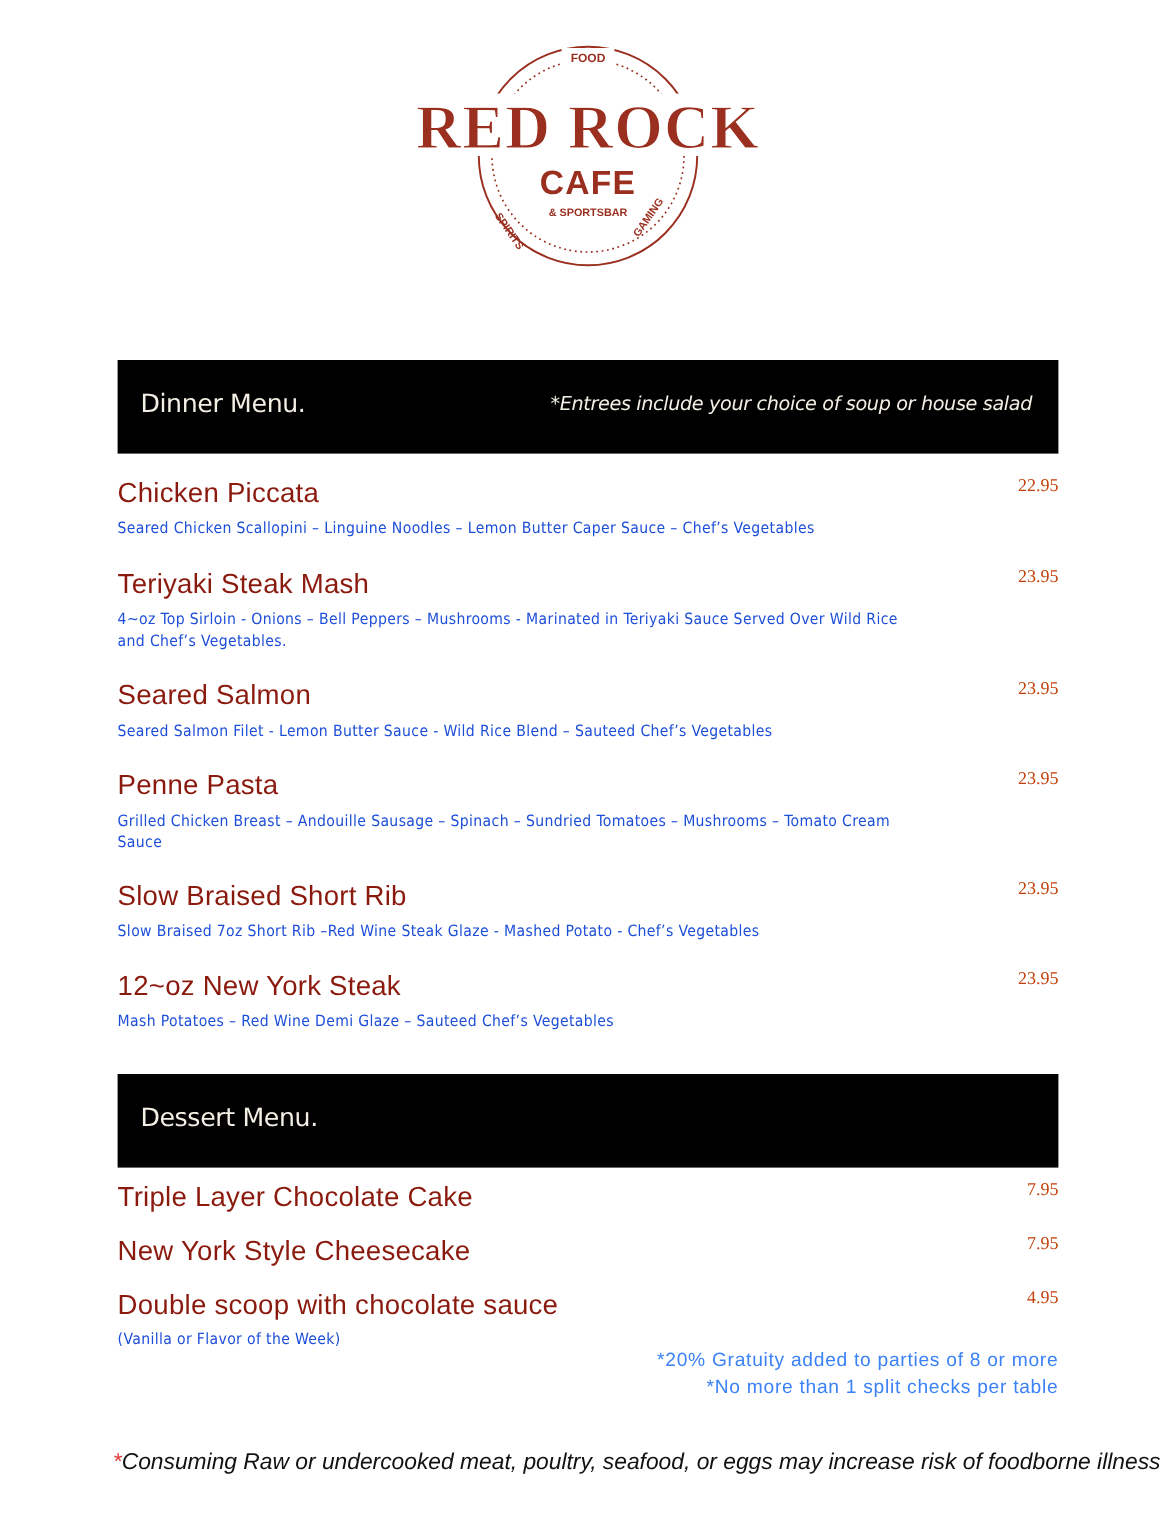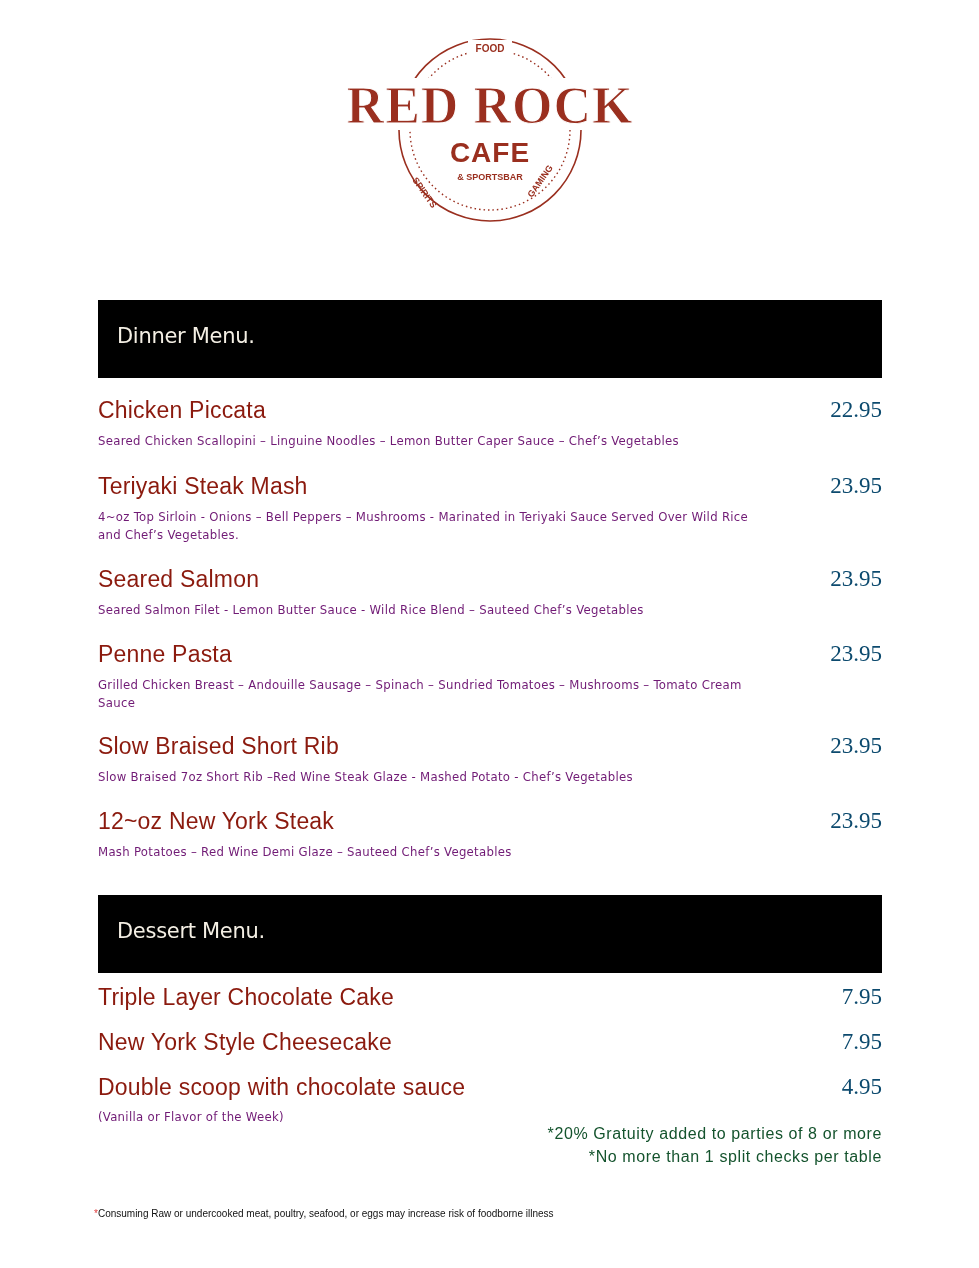--- a/index.html
+++ b/index.html
@@ -4,24 +4,24 @@
   <style>
     html, body { margin: 0; padding: 0; background: #ffffff; }
     body { width: 979px; height: 1268px; position: relative; overflow: hidden; }
     .logo { position: absolute; left: 320px; top: 20px; width: 340px; height: 220px; }
     .logo svg { width: 340px; height: 220px; display: block; }
     .band { position: absolute; left: 98px; width: 784px; height: 78px; background: #000; color: #f4efe4; }
     .band-title { position: absolute; left: 19px; top: 24px; font-family: "DejaVu Sans", sans-serif; font-size: 21px; letter-spacing: -0.3px; }
     .band-note { position: absolute; right: 22px; top: 27px; font-family: "DejaVu Sans", sans-serif; font-style: italic; font-size: 16px; letter-spacing: -0.3px; }
     .item { position: absolute; left: 98px; width: 784px; }
     .item-name { position: absolute; left: 0; top: 0; color: #8b1a0e; font-family: "Liberation Sans", sans-serif; font-size: 23px; letter-spacing: 0.2px; }
-    .item-price { position: absolute; right: 0; top: 0; color: #0c4a6e; font-family: "Liberation Serif", serif; font-size: 23px; }
-    .item-desc { position: absolute; left: 0; top: 35px; width: 660px; color: #701a75; font-family: "DejaVu Sans Condensed", "DejaVu Sans", sans-serif; font-size: 13px; line-height: 18px; letter-spacing: 0.3px; transform-origin: left top; }
-    .policy { position: absolute; right: 97px; color: #14532d; font-family: "Liberation Sans", sans-serif; font-size: 16px; text-align: right; letter-spacing: 0.6px; }
-    .disclaimer { position: absolute; left: 94px; top: 1208px; font-family: "Liberation Sans", sans-serif; font-size: 10px; color: #111; }
+    .item-price { position: absolute; right: 0; top: 0; color: #c2410c; font-family: "Liberation Serif", serif; font-size: 15px; }
+    .item-desc { position: absolute; left: 0; top: 35px; width: 660px; color: #1d4ed8; font-family: "DejaVu Sans Condensed", "DejaVu Sans", sans-serif; font-size: 13px; line-height: 18px; letter-spacing: 0.3px; transform-origin: left top; }
+    .policy { position: absolute; right: 97px; color: #3b82f6; font-family: "Liberation Sans", sans-serif; font-size: 16px; text-align: right; letter-spacing: 0.6px; }
+    .disclaimer { position: absolute; left: 94px; top: 1208px; font-family: "Liberation Sans", sans-serif; font-style: italic; font-size: 19px; color: #111; }
     .disclaimer .star { color: #e0393a; }
   </style>
 </head>
 <body>
 
 <div class="logo">
   <svg viewBox="0 0 340 220" xmlns="http://www.w3.org/2000/svg">
     <circle cx="170" cy="110" r="91" fill="none" stroke="#9a2f1f" stroke-width="1.6"></circle>
     <circle cx="170" cy="110" r="80" fill="none" stroke="#9a2f1f" stroke-width="1.4" stroke-dasharray="1.5 3"></circle>
     <rect x="148" y="20" width="44" height="16" fill="#fff"></rect>
@@ -30,20 +30,21 @@
     <text x="212" y="178" font-family="Liberation Sans, sans-serif" font-size="9" font-weight="bold" fill="#9a2f1f" transform="rotate(-55 212 178)">GAMING</text>
     <rect x="8" y="58" width="324" height="52" fill="#fff"></rect>
     <text x="170" y="103" text-anchor="middle" font-family="Liberation Serif, serif" font-size="52" font-weight="bold" fill="#9a2f1f" stroke="#fff" stroke-width="1" letter-spacing="1">RED ROCK</text>
     <text x="170" y="142" text-anchor="middle" font-family="Liberation Sans, sans-serif" font-size="28" font-weight="bold" fill="#9a2f1f" letter-spacing="1">CAFE</text>
     <text x="170" y="160" text-anchor="middle" font-family="Liberation Sans, sans-serif" font-size="9" font-weight="bold" fill="#9a2f1f">&amp; SPORTSBAR</text>
   </svg>
 </div>
 
 <div class="band" style="top:300px;">
   <span class="band-title">Dinner Menu.</span>
+  <span class="band-note">*Entrees include your choice of soup or house salad</span>
 </div>
 
 <div class="item" style="top:397px;">
   <span class="item-name">Chicken Piccata</span>
   <span class="item-price">22.95</span>
   <div class="item-desc">Seared Chicken Scallopini – Linguine Noodles – Lemon Butter Caper Sauce – Chef’s Vegetables</div>
 </div>
 <div class="item" style="top:473px;">
   <span class="item-name">Teriyaki Steak Mash</span>
   <span class="item-price">23.95</span>

